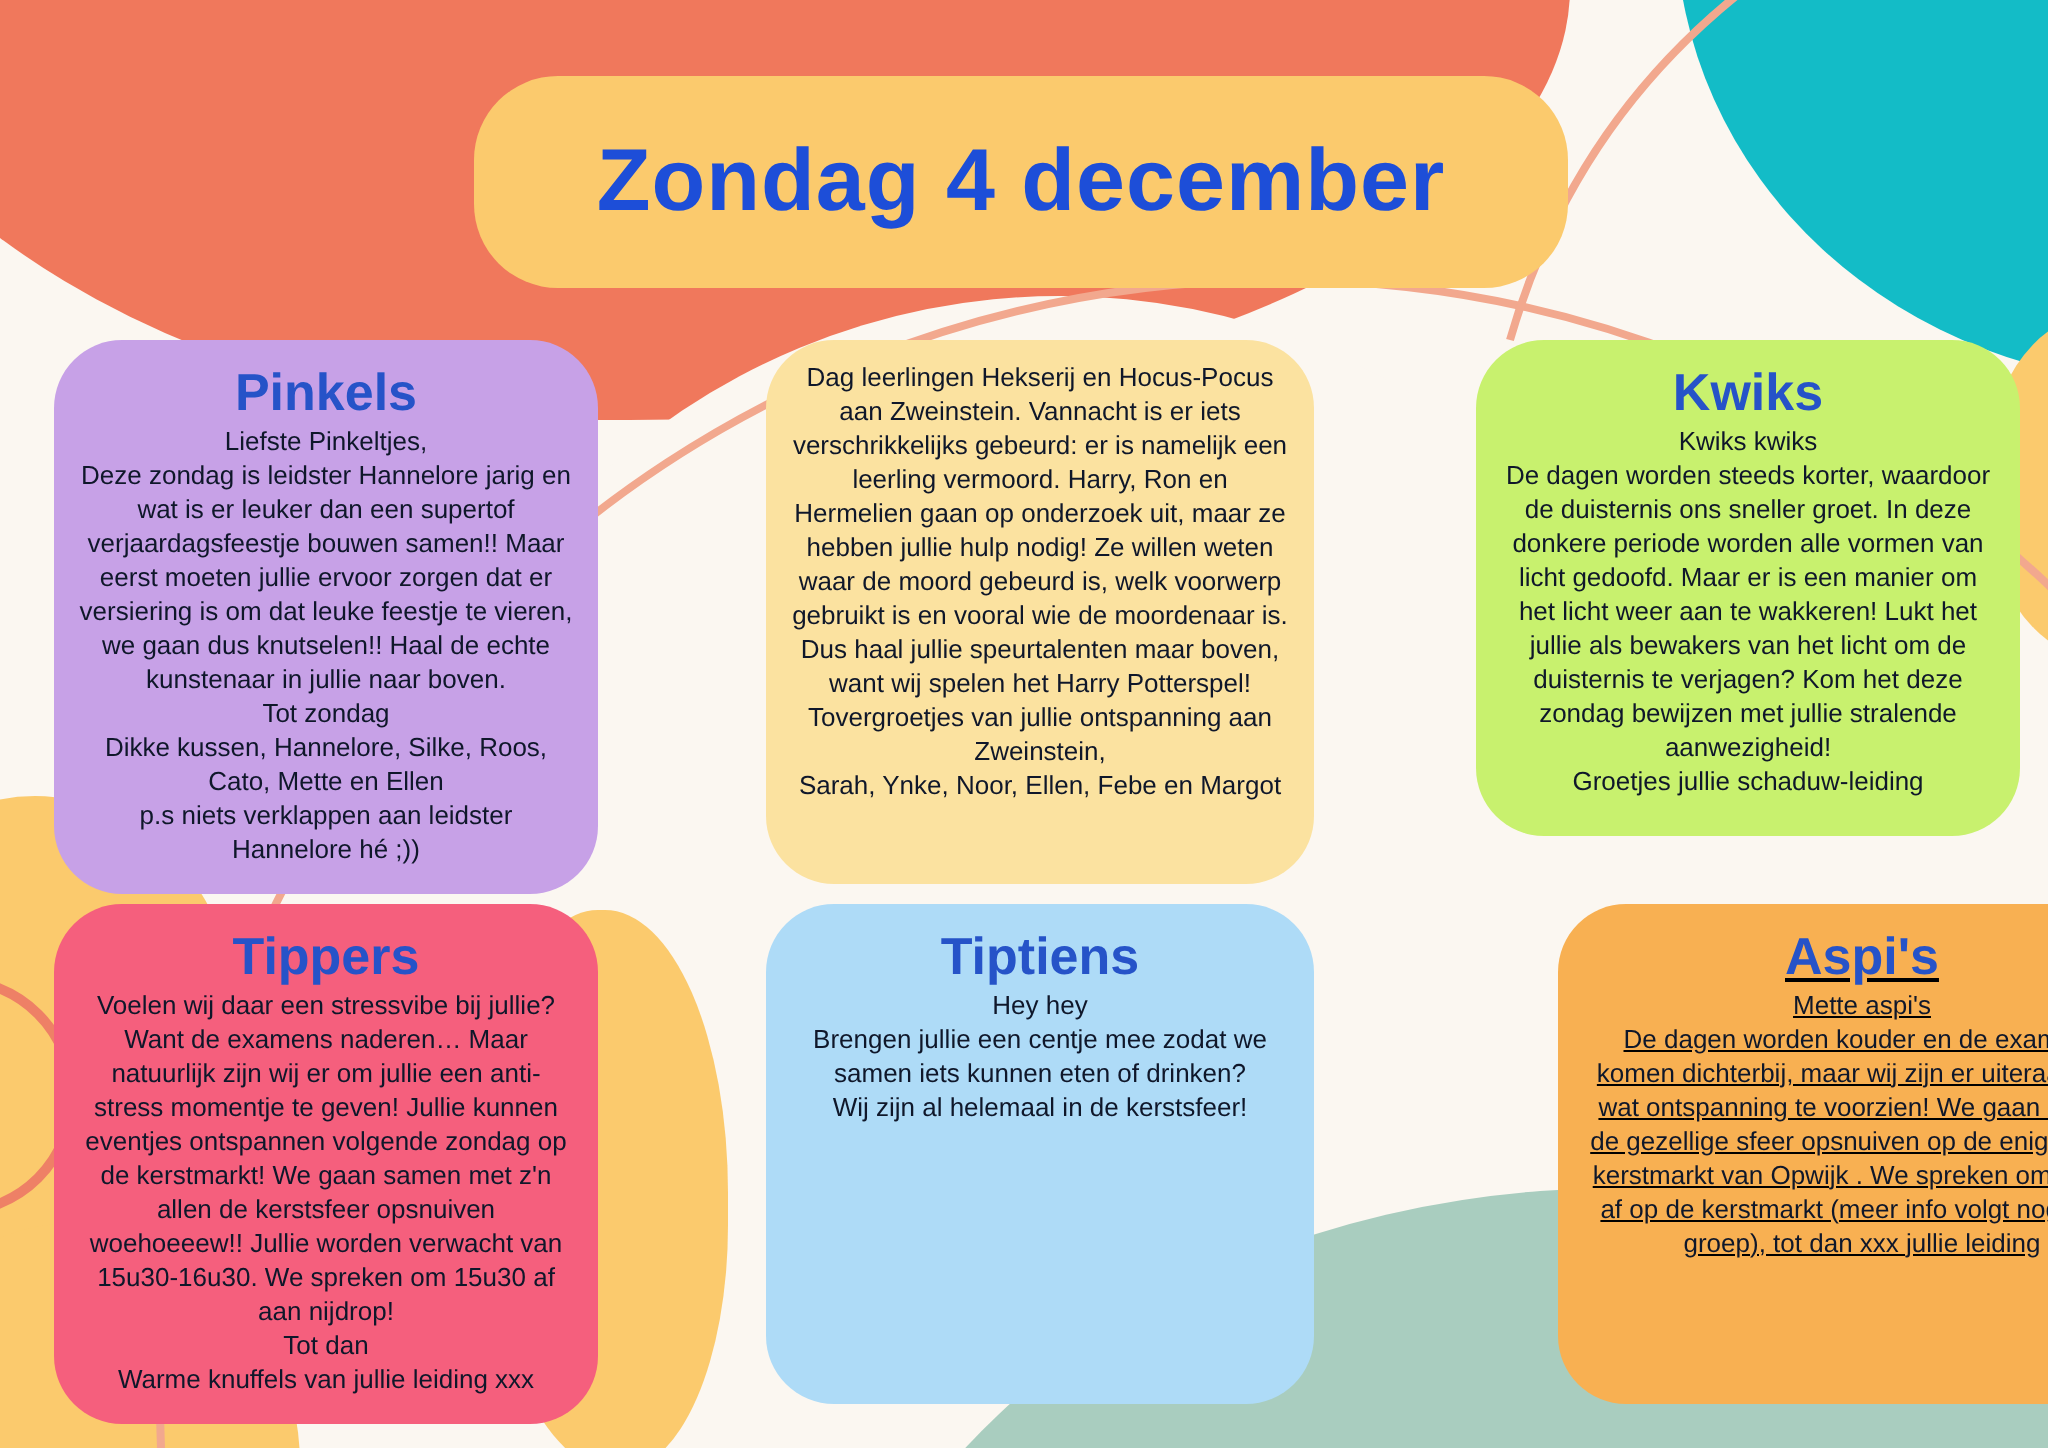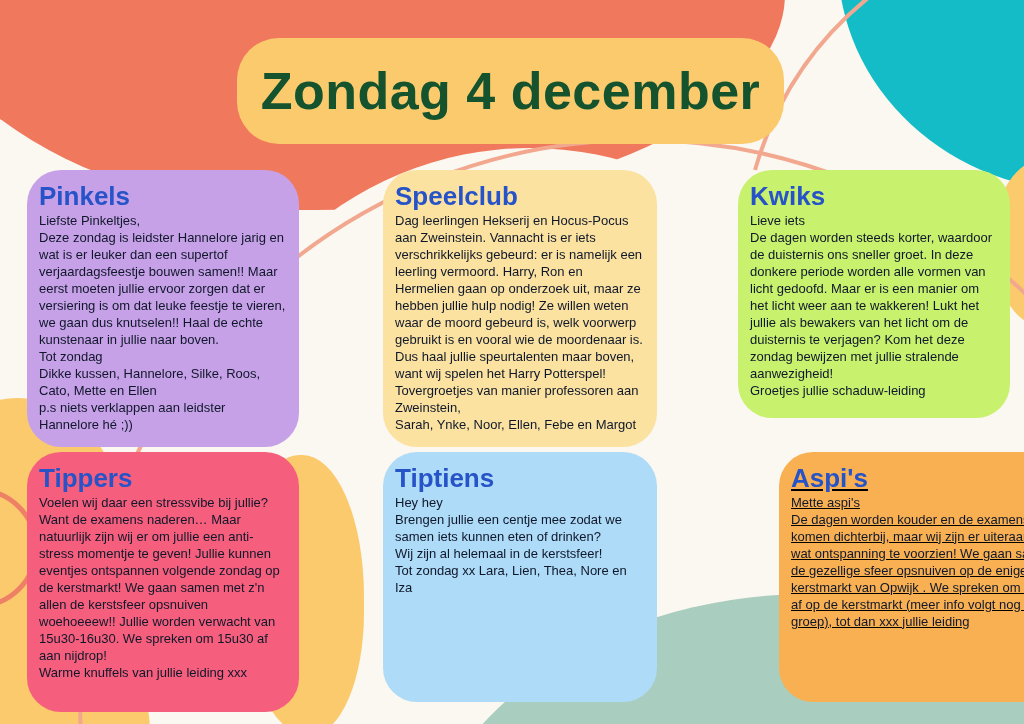--- a/index.html
+++ b/index.html
@@ -21,26 +21,26 @@
   .blob-yellow-corner{left:-55px;top:612px;width:205px;height:230px;border-radius:45% 55% 50% 40%;z-index:1;}
   .blob-sage{left:408px;top:594px;width:730px;height:310px;
     border-radius:55% 45% 0 0 / 100% 70% 0 0;z-index:1;}
   .arcs{position:absolute;left:0;top:0;z-index:1;}
   
   .title-card{
     position:absolute;left:237px;top:38px;width:547px;height:106px;
     border-radius:42px;display:flex;align-items:center;justify-content:center;z-index:2;
   }
   .title-card h1{
-    margin:0;font-size:52px;font-weight:bold;letter-spacing:0.5px;color:#14532d;
+    margin:0;font-size:44px;font-weight:bold;letter-spacing:0.5px;color:#1d4ed8;
   }
   
   .card{
     position:absolute;z-index:2;border-radius:34px;box-sizing:border-box;
-    padding:10px 12px 14px 12px;
+    padding:10px 12px 14px 12px;text-align:center;
   }
   .card h2{
     margin:2px 0 1px 0;font-size:26px;font-weight:bold;color:#2653c8;line-height:1.1;
   }
   .card .para{
     font-size:13px;line-height:17px;color:#0f172a;margin:0;
   }
   .card-pinkels {left:27px; top:170px;width:272px;min-height:267px;}
   .card-speelclub{left:383px;top:170px;width:274px;min-height:272px;}
   .card-kwiks   {left:738px;top:170px;width:272px;min-height:248px;}
@@ -77,53 +77,52 @@
     <div class="card-body">
         <div class="para">Liefste Pinkeltjes,</div>
         <div class="para">Deze zondag is leidster Hannelore jarig en wat is er leuker dan een supertof verjaardagsfeestje bouwen samen!! Maar eerst moeten jullie ervoor zorgen dat er versiering is om dat leuke feestje te vieren, we gaan dus knutselen!! Haal de echte kunstenaar in jullie naar boven.</div>
         <div class="para">Tot zondag</div>
         <div class="para">Dikke kussen, Hannelore, Silke, Roos, Cato, Mette en Ellen</div>
         <div class="para">p.s niets verklappen aan leidster Hannelore hé ;))</div>
       </div>
   </section>
 
   <section class="card card-speelclub" style="background: rgb(251, 226, 160);">
-    <h2>Speelclub</h2>
     <div class="card-body">
         <div class="para">Dag leerlingen Hekserij en Hocus-Pocus aan Zweinstein. Vannacht is er iets verschrikkelijks gebeurd: er is namelijk een leerling vermoord. Harry, Ron en Hermelien gaan op onderzoek uit, maar ze hebben jullie hulp nodig! Ze willen weten waar de moord gebeurd is, welk voorwerp gebruikt is en vooral wie de moordenaar is.</div>
         <div class="para">Dus haal jullie speurtalenten maar boven, want wij spelen het Harry Potterspel!</div>
-        <div class="para">Tovergroetjes van manier professoren aan Zweinstein,</div>
+        <div class="para">Tovergroetjes van jullie ontspanning aan Zweinstein,</div>
         <div class="para">Sarah, Ynke, Noor, Ellen, Febe en Margot</div>
       </div>
   </section>
 
   <section class="card card-kwiks" style="background: rgb(200, 241, 110);">
     <h2>Kwiks</h2>
     <div class="card-body">
-        <div class="para">Lieve iets</div>
+        <div class="para">Kwiks kwiks</div>
         <div class="para">De dagen worden steeds korter, waardoor de duisternis ons sneller groet. In deze donkere periode worden alle vormen van licht gedoofd. Maar er is een manier om het licht weer aan te wakkeren! Lukt het jullie als bewakers van het licht om de duisternis te verjagen? Kom het deze zondag bewijzen met jullie stralende aanwezigheid!</div>
         <div class="para">Groetjes jullie schaduw-leiding</div>
       </div>
   </section>
 
   <section class="card card-tippers" style="background: rgb(245, 95, 125);">
     <h2>Tippers</h2>
     <div class="card-body">
         <div class="para">Voelen wij daar een stressvibe bij jullie? Want de examens naderen… Maar natuurlijk zijn wij er om jullie een anti-stress momentje te geven! Jullie kunnen eventjes ontspannen volgende zondag op de kerstmarkt! We gaan samen met z'n allen de kerstsfeer opsnuiven woehoeeew!! Jullie worden verwacht van 15u30-16u30. We spreken om 15u30 af aan nijdrop!</div>
+        <div class="para">Tot dan</div>
         <div class="para">Warme knuffels van jullie leiding xxx</div>
       </div>
   </section>
 
   <section class="card card-tiptiens" style="background: rgb(174, 219, 247);">
     <h2>Tiptiens</h2>
     <div class="card-body">
         <div class="para">Hey hey</div>
         <div class="para">Brengen jullie een centje mee zodat we samen iets kunnen eten of drinken?</div>
         <div class="para">Wij zijn al helemaal in de kerstsfeer!</div>
-        <div class="para">Tot zondag xx Lara, Lien, Thea, Nore en Iza</div>
       </div>
   </section>
 
   <section class="card card-aspis" style="background: rgb(248, 176, 82);">
     <h2>Aspi's</h2>
     <div class="card-body">
         <div class="para">Mette aspi's</div>
         <div class="para">De dagen worden kouder en de examens komen dichterbij, maar wij zijn er uiteraard om wat ontspanning te voorzien! We gaan samen de gezellige sfeer opsnuiven op de enige echte kerstmarkt van Opwijk . We spreken om 15u30 af op de kerstmarkt (meer info volgt nog in de groep), tot dan xxx jullie leiding</div>
       </div>
   </section>

